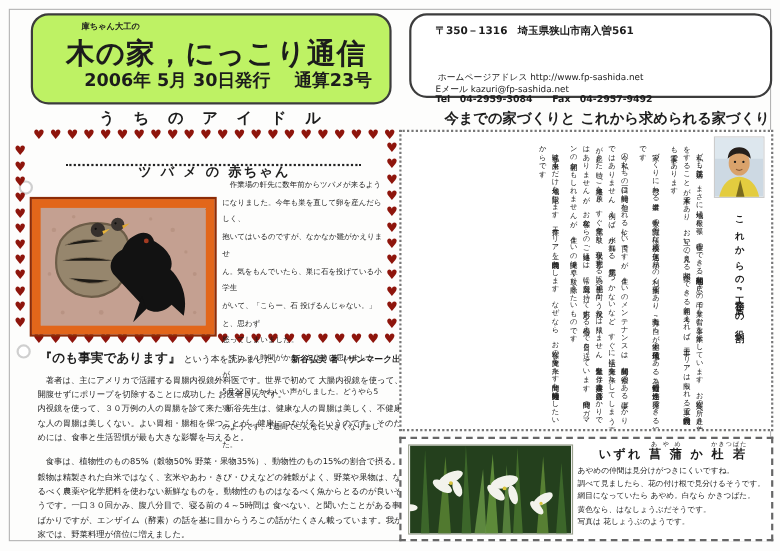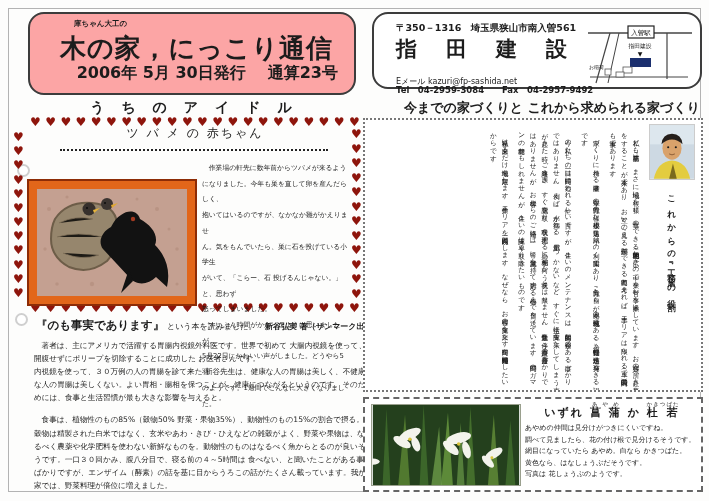--- a/index.html
+++ b/index.html
@@ -3,21 +3,21 @@
 <meta charset="utf-8">
 <style>
   * { margin:0; padding:0; box-sizing:border-box; }
   html,body { background:#ffffff; }
   body { font-family:"DejaVu Sans","Liberation Sans",sans-serif; color:#1c1c1c; }
   .page { position:relative; width:709px; height:501px; background:#fdfdfc; overflow:hidden; }
   .outer-border { position:absolute; left:8px; top:8px; right:8px; bottom:9px; border:1px solid #b3b3b3; }
 
   
   .title-box { position:absolute; left:28px; top:12px; width:328px; height:83px;
-               border:2px solid #3c3c3c; border-radius:16px; background:#fca5a5; }
+               border:2px solid #3c3c3c; border-radius:16px; background:#bef264; }
   .kicker { position:absolute; left:44px; top:5px; font-size:7.5px; font-weight:bold; }
   .big-title { position:absolute; left:30px; top:17px; font-size:26px; font-weight:600; letter-spacing:1px; white-space:nowrap; }
   .date-row { position:absolute; right:16px; bottom:9px; font-size:16px; font-weight:bold; display:flex; gap:22px; }
 
   .info-box { position:absolute; left:372px; top:12px; width:330px; height:77px;
               border:2px solid #3c3c3c; border-radius:16px; background:#fff; }
   .postal { position:absolute; left:22px; top:8px; font-size:9.5px; font-weight:bold; }
   .company { position:absolute; left:22px; top:21px; font-size:21px; font-weight:bold; letter-spacing:4px; white-space:nowrap; }
   .hp-line { position:absolute; left:24px; top:51px; font-size:8px; }
   .email-line { position:absolute; left:22px; top:61.5px; font-size:8px;text-align:right; }
@@ -32,22 +32,22 @@
   .hearts-col { position:absolute; display:flex; flex-direction:column; justify-content:space-between; color:#8e150c; font-size:12px; line-height:12px; z-index:2; }
   .hearts-top { left:30px; top:116px; width:330px; }
   .hearts-bottom { left:30px; top:302px; width:330px; }
   .hearts-left { left:13px; top:131px; height:168px; }
   .hearts-right { left:351px; top:128px; height:172px; }
 
   .hole { position:absolute; width:13px; height:13px; border-radius:50%; border:2px solid #cfcfcf; background:#fff; z-index:1; }
   .hole-1 { left:17px; top:164px; }
   .hole-2 { left:15px; top:313px; }
 
-  .tsubame-title { position:absolute; left:45px; top:125px; width:300px; text-align:center;
-                   font-size:12px; font-weight:normal; letter-spacing:2px; white-space:nowrap; }
+  .tsubame-title { position:absolute; left:45px; top:148px; width:300px; text-align:center;
+                   font-size:12px; font-weight:bold; letter-spacing:2px; white-space:nowrap; }
   .dotted-underline { position:absolute; left:60px; top:147px; width:268px; height:4px; border-bottom:2px dotted #222; }
 
   .photo-frame { position:absolute; left:29px; top:181px; width:166px; height:123px;
                  border:8px solid #e2661a; outline:2px solid #8d2c06;
                  box-shadow: inset 1px 1px 0 rgba(255,255,255,.5), 1px 2px 0 rgba(120,40,0,.55) inset; background:#c4a091; }
   .photo-frame svg { display:block; }
 
   .swallow-text { position:absolute; left:202px; top:161px; width:148px;
                   font-size:6.8px; line-height:15.7px; white-space:pre-line; }
 
@@ -86,46 +86,31 @@
     <div class="kicker">庫ちゃん大工の</div>
     <div class="big-title">木の家，にっこり通信</div>
     <div class="date-row">
       <span>2006年 5月 30日発行</span>
       <span>通算23号</span>
     </div>
   </div>
 
   <div class="info-box">
     <div class="postal">〒350－1316　埼玉県狭山市南入曽561</div>
-    <div class="company">指　田　建　設</div>
+    <div class="hp-line">
+      <span>ホームページアドレス</span>
+      <span>http://www.fp-sashida.net</span>
+    </div>
     <div class="email-line">
       <span>Eメール</span>
       <span>kazuri@fp-sashida.net</span>
     </div>
     <div class="telfax">
       <span>Tel　04-2959-3084</span>
       <span>Fax　04-2957-9492</span>
-    </div>
-    <div class="map">
-      <svg width="104" height="65" viewBox="0 0 104 65">
-        <line x1="0" y1="12" x2="104" y2="12" stroke="#444" stroke-width="1.4"></line>
-        <line x1="22" y1="12" x2="8" y2="62" stroke="#444" stroke-width="1.2"></line>
-        <line x1="31" y1="12" x2="20" y2="62" stroke="#444" stroke-width="1"></line>
-        <line x1="79" y1="12" x2="79" y2="58" stroke="#444" stroke-width="1.2"></line>
-        <line x1="2" y1="56" x2="100" y2="56" stroke="#444" stroke-width="1"></line>
-        <rect x="40" y="5" width="26" height="12" fill="#fff" stroke="#222" stroke-width="1.2"></rect>
-        <text x="53" y="14" font-size="6.5" text-anchor="middle" fill="#111">入曽駅</text>
-        <text x="52" y="27" font-size="5.8" text-anchor="middle" fill="#111">指田建設</text>
-        <text x="52" y="35" font-size="6" text-anchor="middle" fill="#111">▼</text>
-        <rect x="42" y="37" width="21" height="9" fill="#1b2f6e"></rect>
-        <rect x="35" y="46" width="9" height="6" fill="#fff" stroke="#555" stroke-width="0.8"></rect>
-        <rect x="28" y="51" width="8" height="5" fill="#fff" stroke="#555" stroke-width="0.8"></rect>
-        <rect x="17" y="48" width="6" height="6" fill="#fff" stroke="#555" stroke-width="0.8"></rect>
-        <text x="1" y="48" font-size="5" fill="#111">お稲荷</text>
-      </svg>
     </div>
   </div>
 
   <div class="idol-title">う ち の ア イ ド ル</div>
 
   <div class="hole hole-1"></div>
   <div class="hole hole-2"></div>
 
   <div class="hearts-row hearts-top">
       <span>♥</span>

